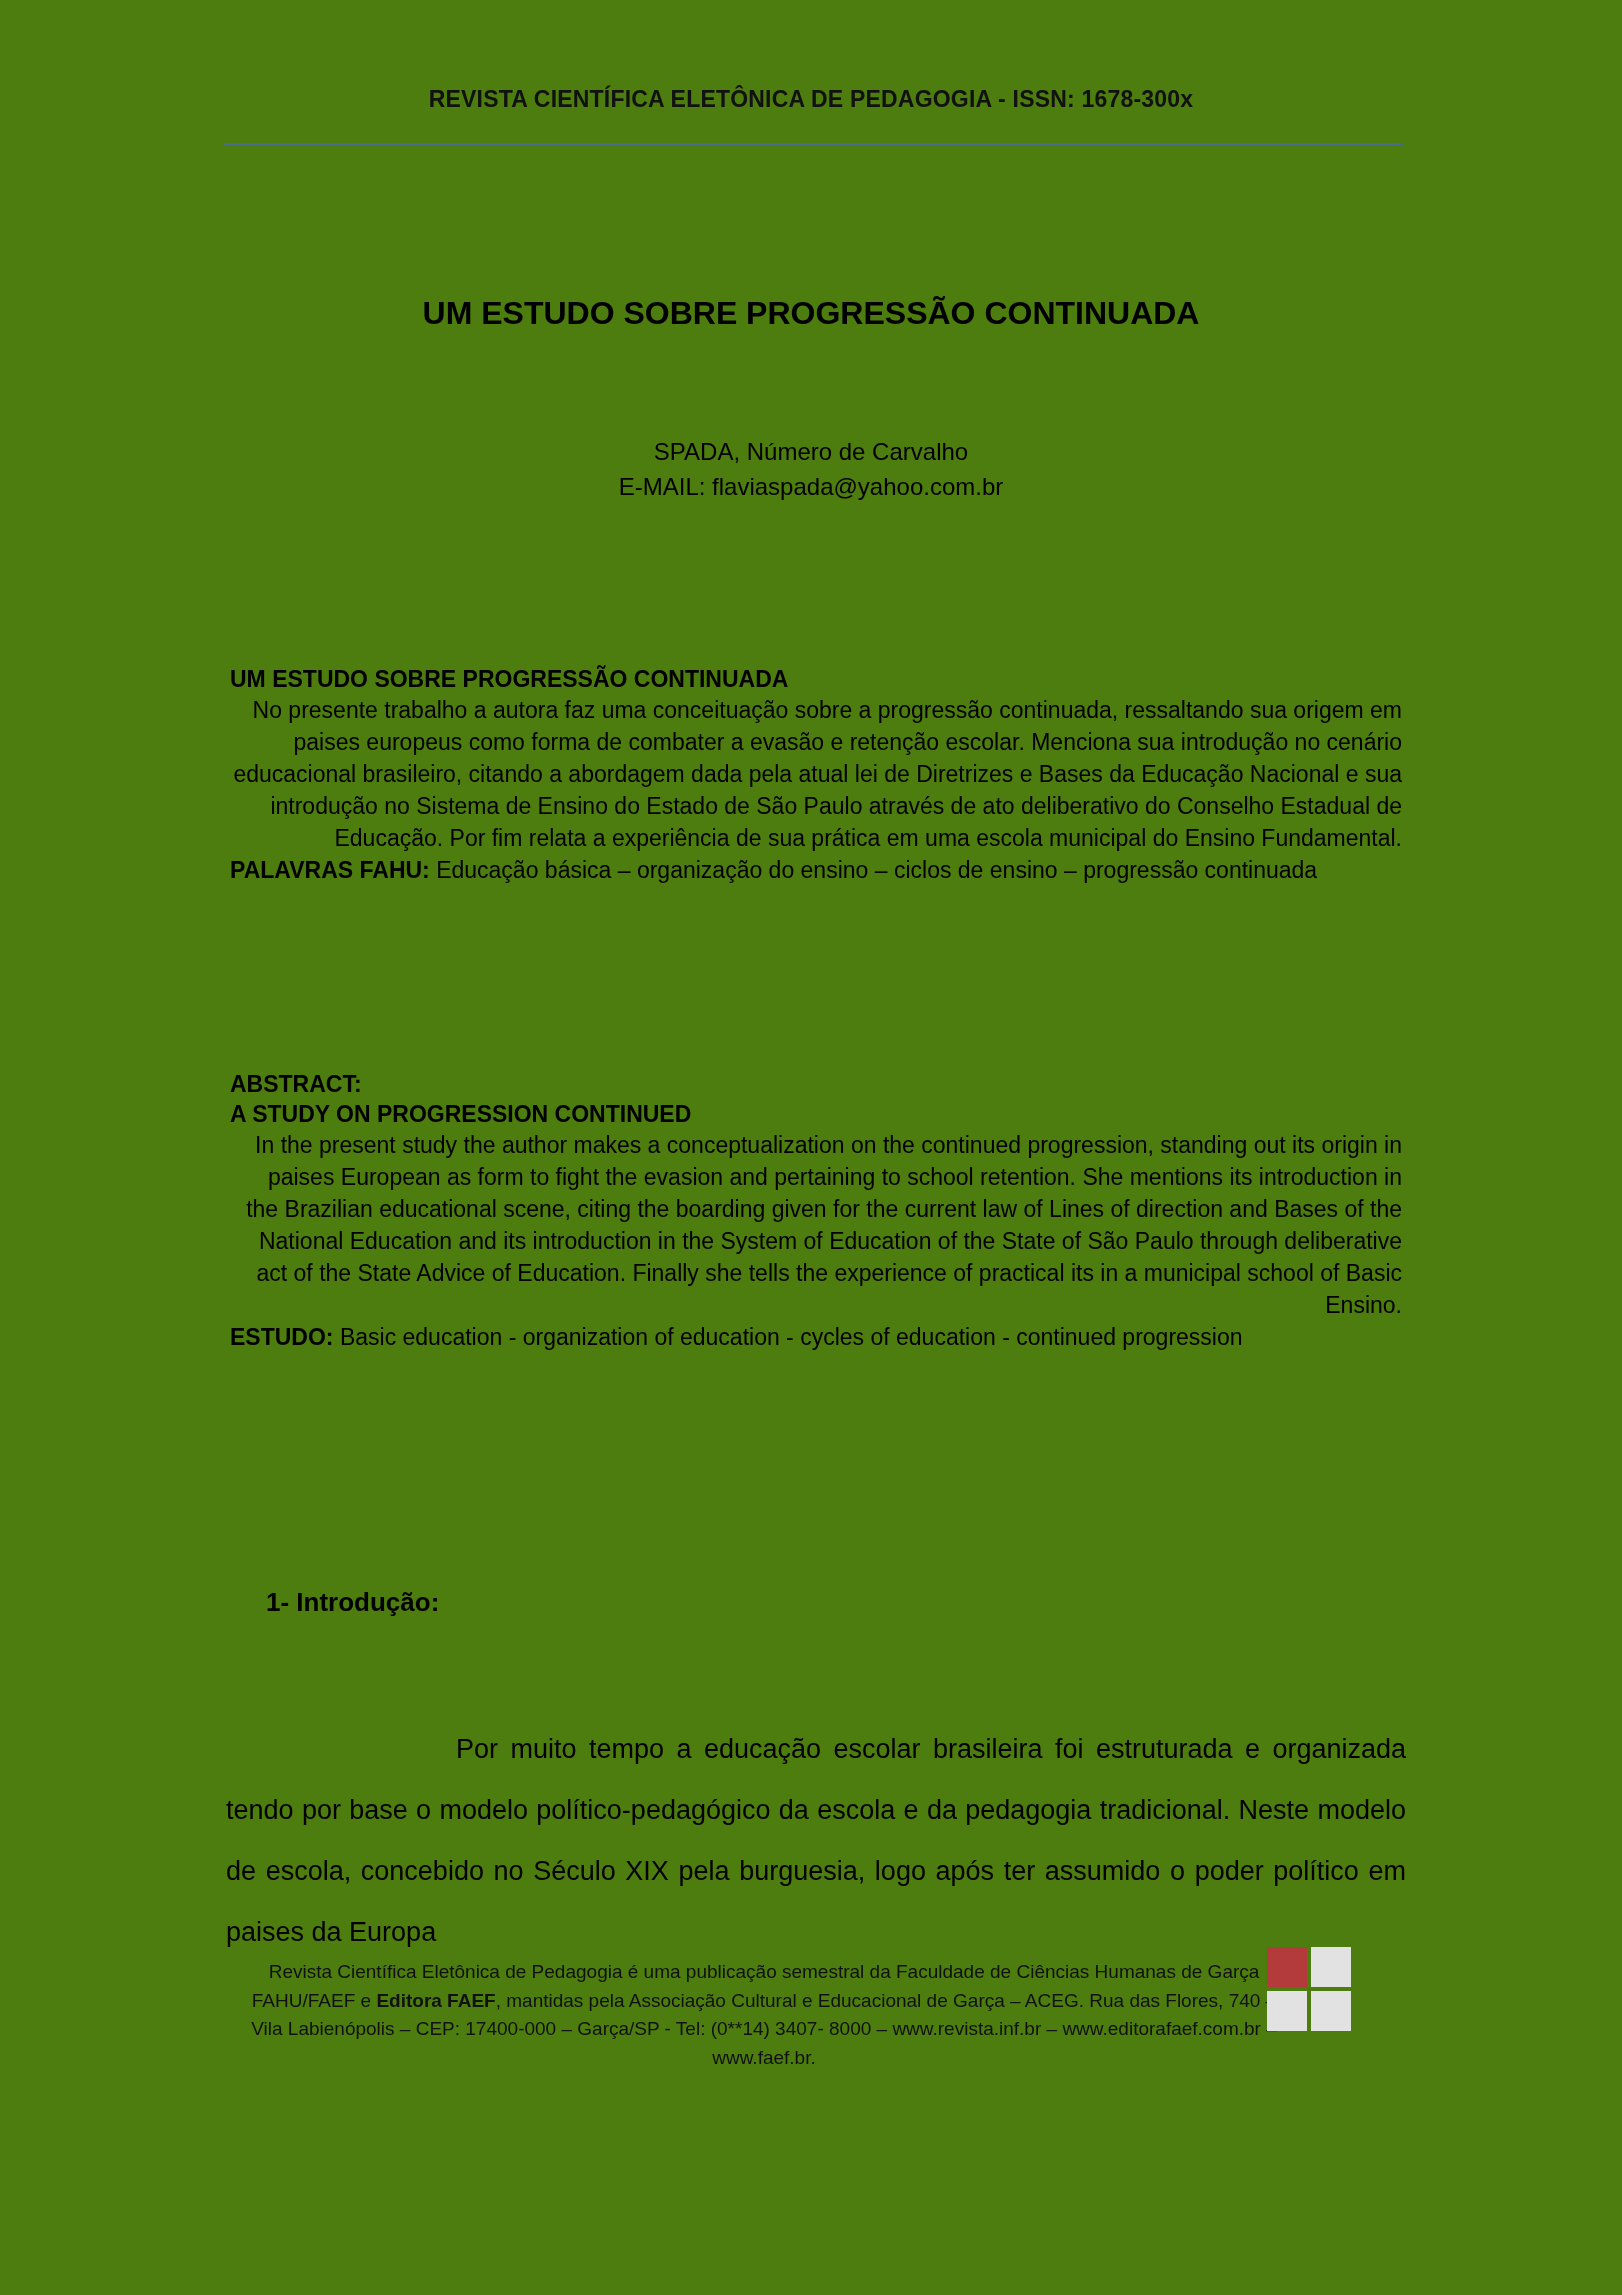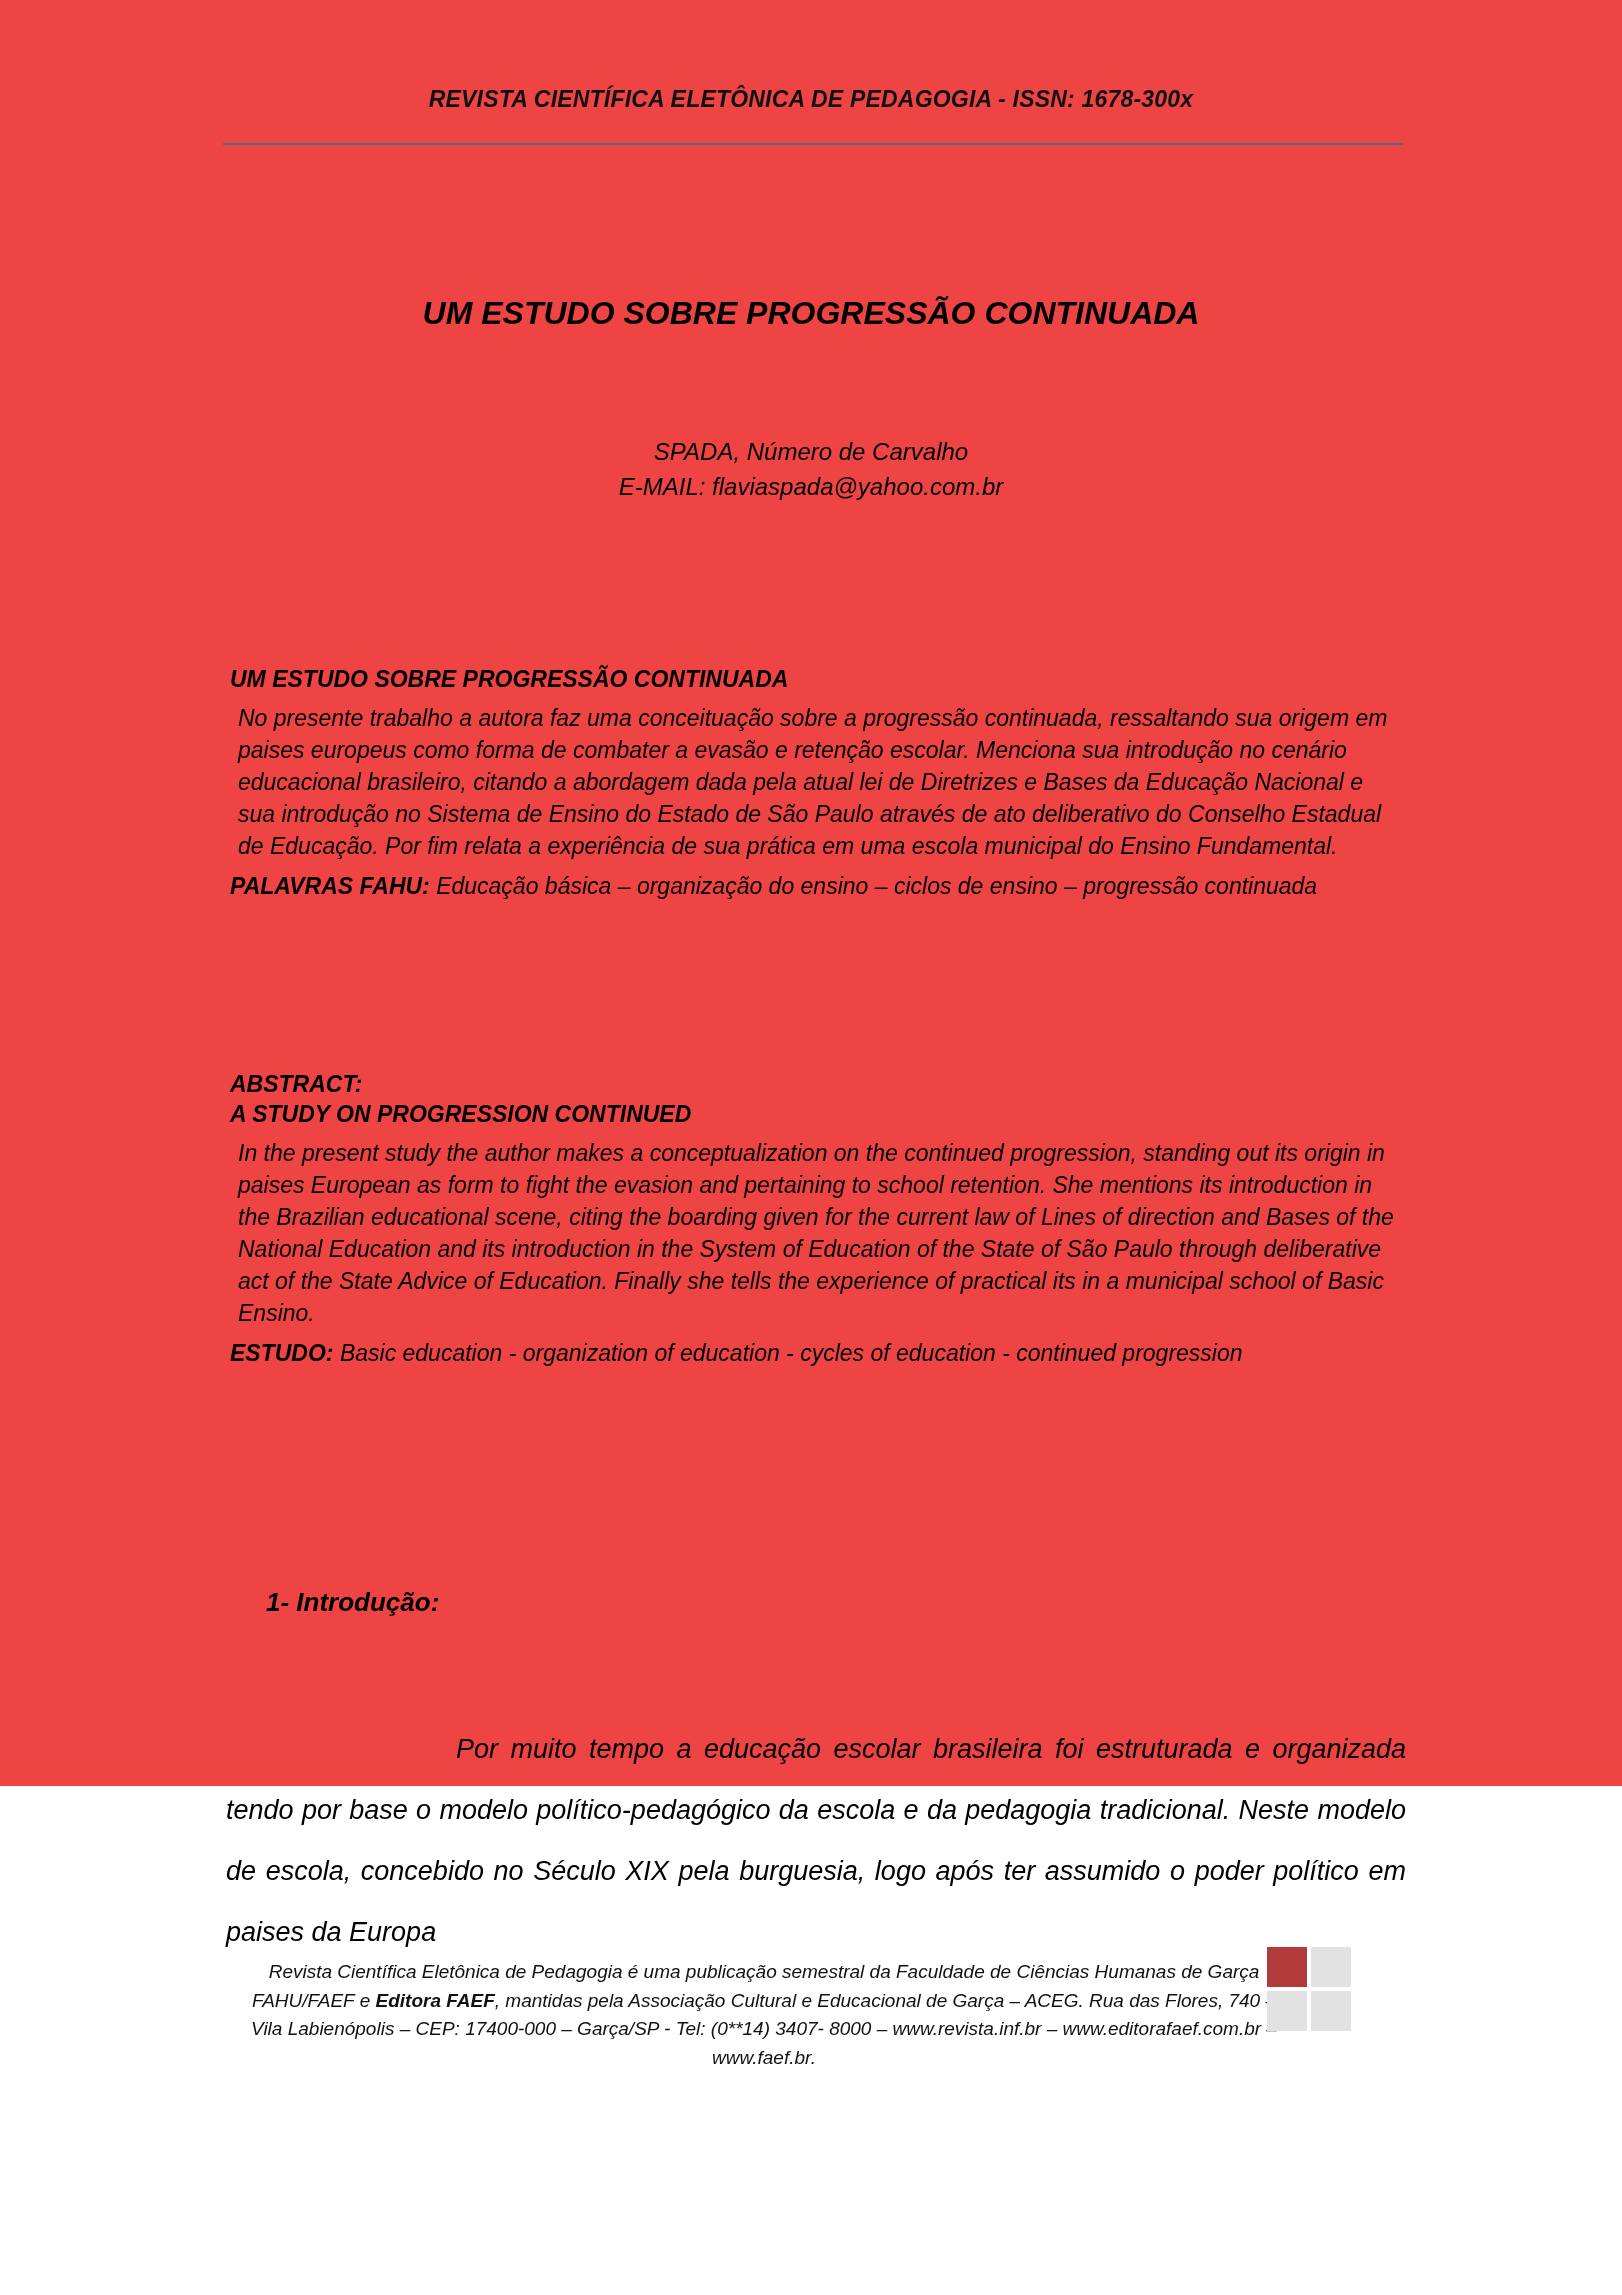--- a/index.html
+++ b/index.html
@@ -11,23 +11,22 @@
     width: 1622px;
     height: 2295px;
     font-family: "Liberation Sans", sans-serif;
     color: #000000;
     position: relative;
     overflow: hidden;
   }
   .page {
     position: relative;
     width: 1622px;
-    height: 1786px;
-    background: #ef4444;
-    font-style: italic;
+    height: 2295px;
+    background: #4d7c0f;
   }
 
   
   .journal-header {
     position: absolute;
     top: 86px;
     left: 0;
     width: 1622px;
     text-align: center;
     font-size: 23px;
@@ -88,22 +87,22 @@
   .abstract-en { top: 1069px; }
 
   .label-bold {
     font-weight: bold;
     font-size: 23px;
     line-height: 30px;
   }
   .para {
     font-size: 23px;
     line-height: 32px;
-    text-align: left;
-    margin: 8px;
+    text-align: right;
+    margin: 0;
   }
   .keywords {
     font-size: 23px;
     line-height: 32px;
     margin: 0;
   }
   .keywords b { font-weight: bold; }
 
   
   .section-heading {

